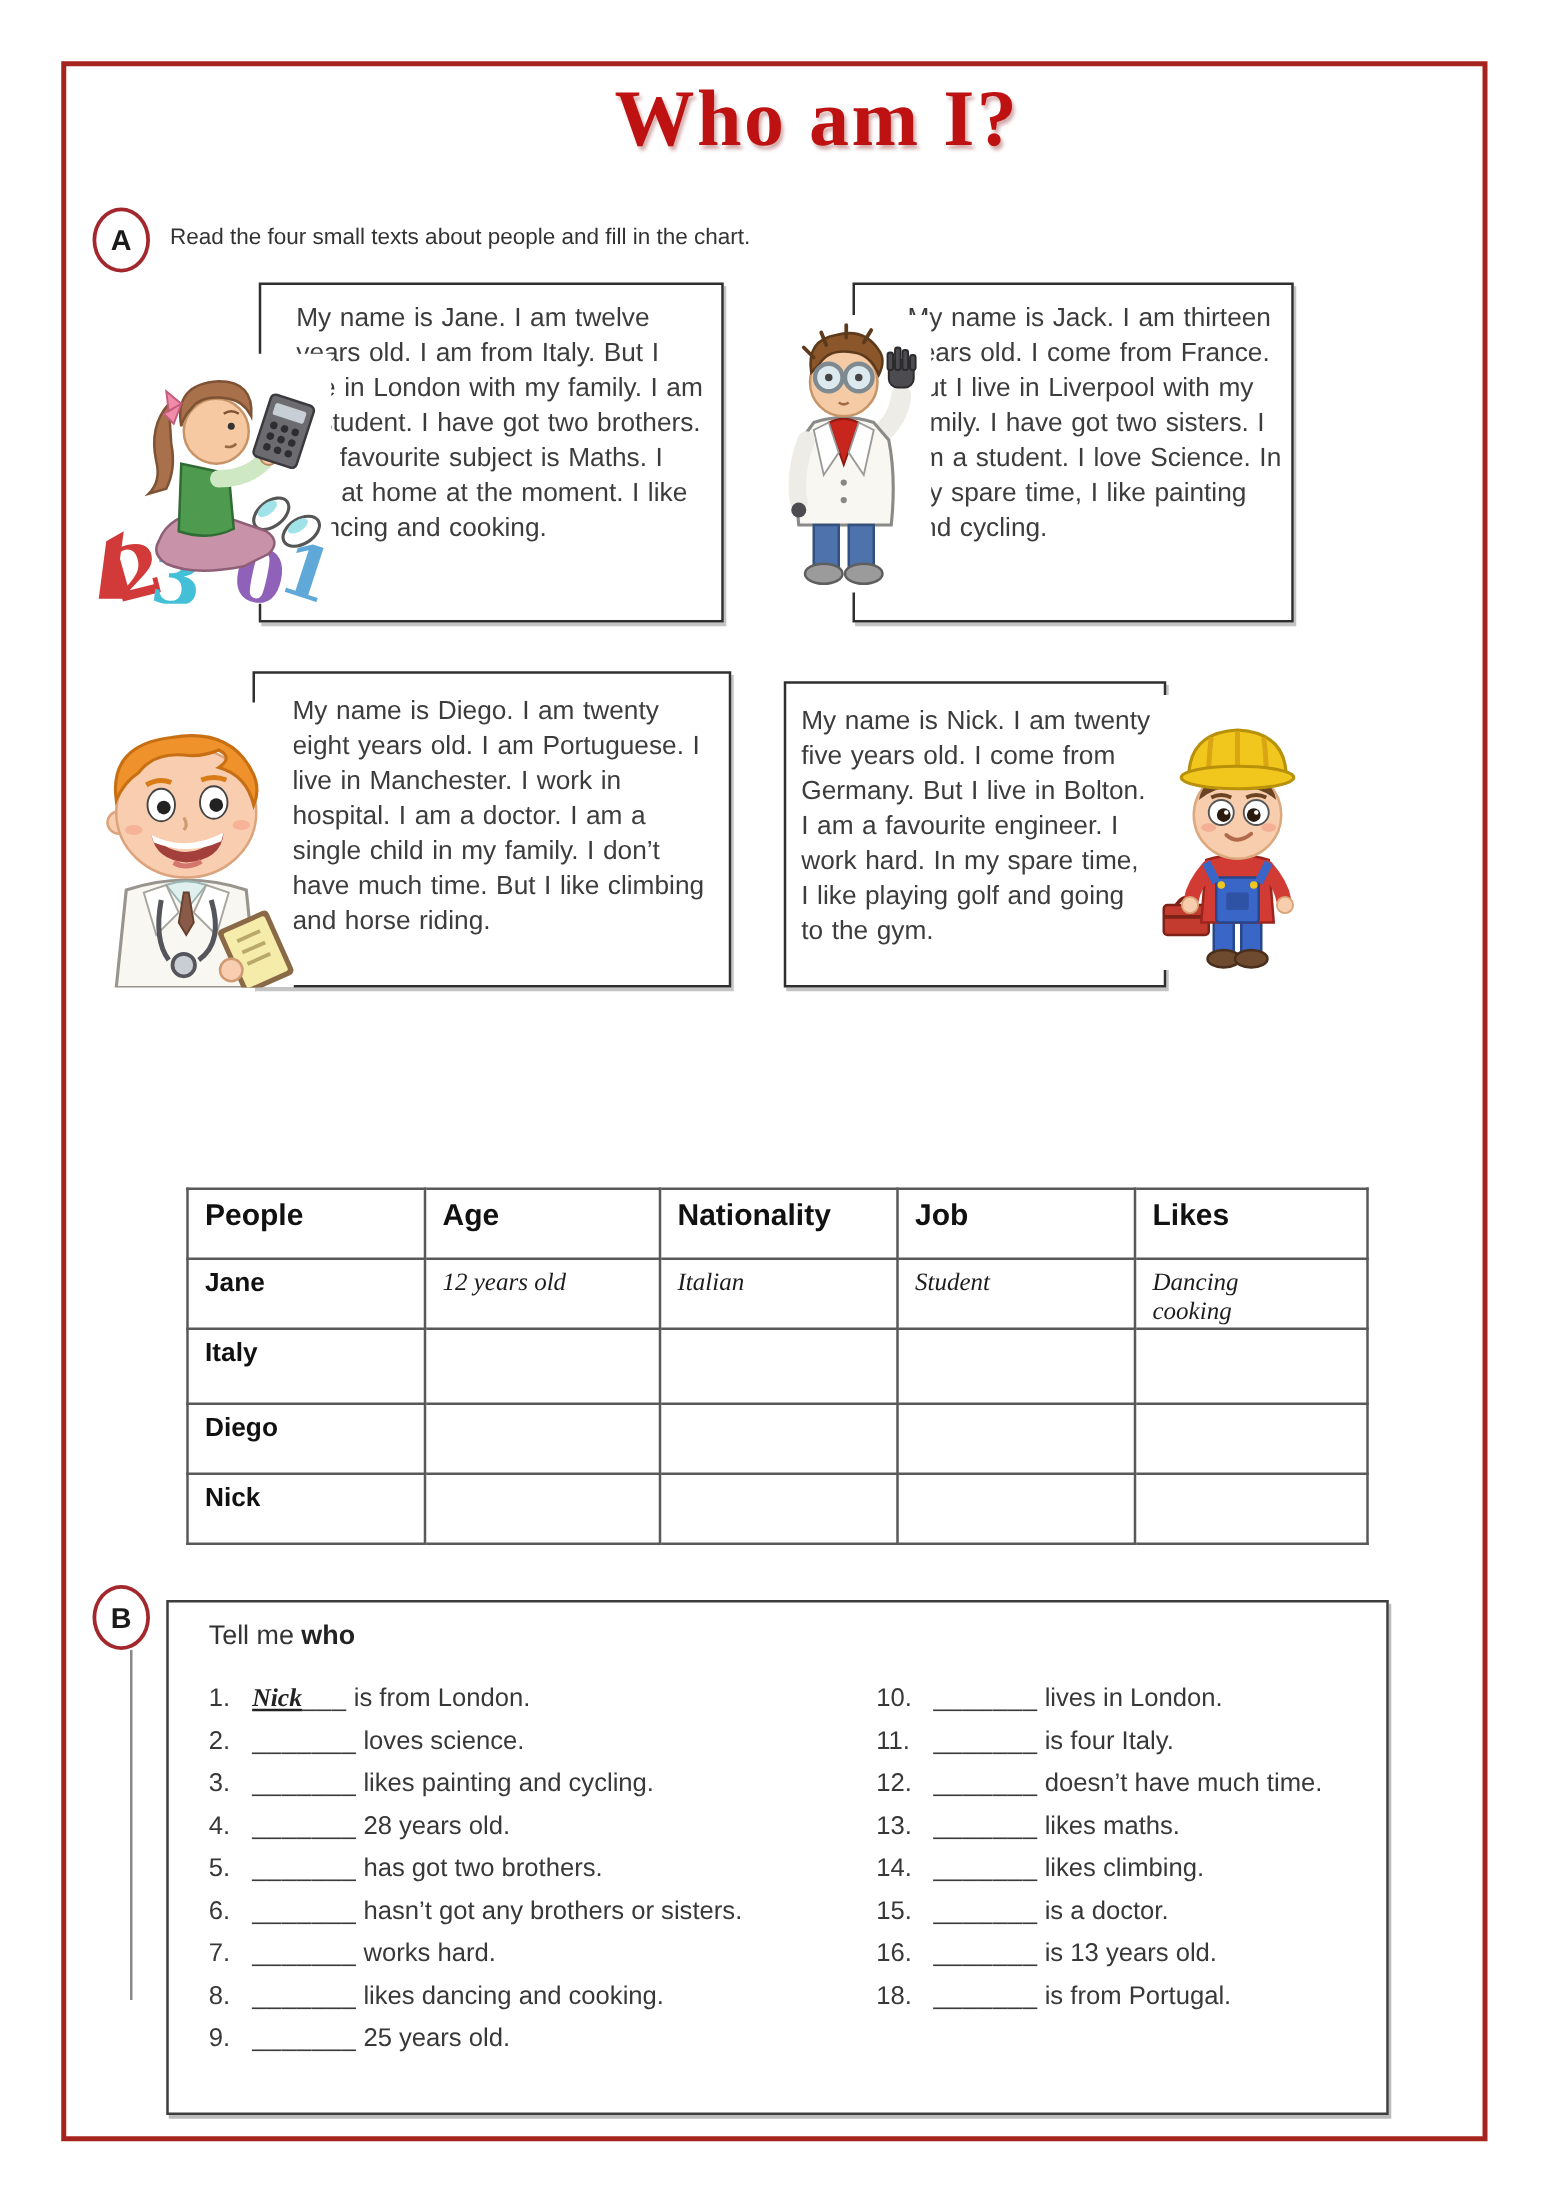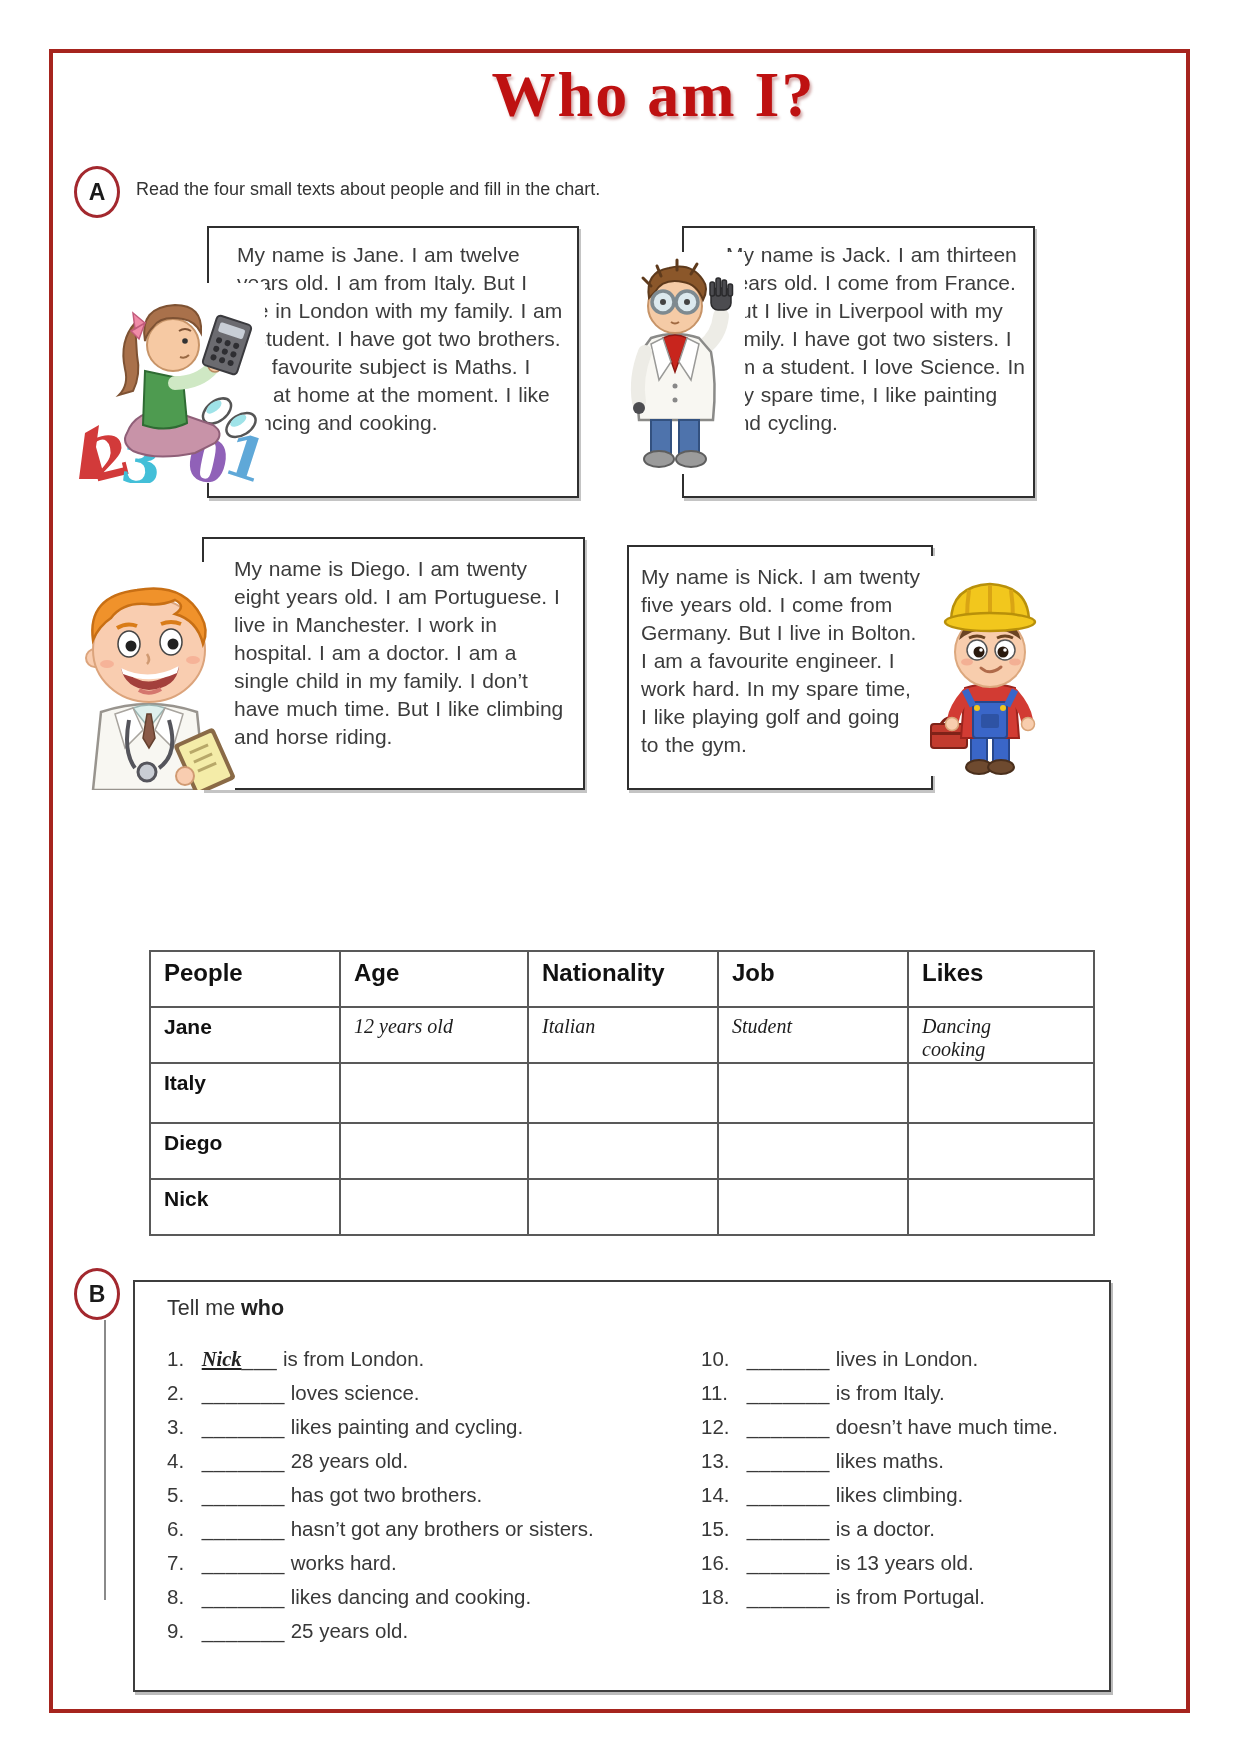--- a/index.html
+++ b/index.html
@@ -294,21 +294,21 @@
       <div class="item"><span class="num">4.</span> <span class="ans"></span><span class="blank">_______</span> <span class="txt">28 years old.</span></div>
       <div class="item"><span class="num">5.</span> <span class="ans"></span><span class="blank">_______</span> <span class="txt">has got two brothers.</span></div>
       <div class="item"><span class="num">6.</span> <span class="ans"></span><span class="blank">_______</span> <span class="txt">hasn’t got any brothers or sisters.</span></div>
       <div class="item"><span class="num">7.</span> <span class="ans"></span><span class="blank">_______</span> <span class="txt">works hard.</span></div>
       <div class="item"><span class="num">8.</span> <span class="ans"></span><span class="blank">_______</span> <span class="txt">likes dancing and cooking.</span></div>
       <div class="item"><span class="num">9.</span> <span class="ans"></span><span class="blank">_______</span> <span class="txt">25 years old.</span></div>
     </div>
 
     <div class="col col-r">
       <div class="item"><span class="num">10.</span> <span class="ans"></span><span class="blank">_______</span> <span class="txt">lives in London.</span></div>
-      <div class="item"><span class="num">11.</span> <span class="ans"></span><span class="blank">_______</span> <span class="txt">is from Italy.</span></div>
+      <div class="item"><span class="num">11.</span> <span class="ans"></span><span class="blank">_______</span> <span class="txt">is four Italy.</span></div>
       <div class="item"><span class="num">12.</span> <span class="ans"></span><span class="blank">_______</span> <span class="txt">doesn’t have much time.</span></div>
       <div class="item"><span class="num">13.</span> <span class="ans"></span><span class="blank">_______</span> <span class="txt">likes maths.</span></div>
       <div class="item"><span class="num">14.</span> <span class="ans"></span><span class="blank">_______</span> <span class="txt">likes climbing.</span></div>
       <div class="item"><span class="num">15.</span> <span class="ans"></span><span class="blank">_______</span> <span class="txt">is a doctor.</span></div>
       <div class="item"><span class="num">16.</span> <span class="ans"></span><span class="blank">_______</span> <span class="txt">is 13 years old.</span></div>
       <div class="item"><span class="num">18.</span> <span class="ans"></span><span class="blank">_______</span> <span class="txt">is from Portugal.</span></div>
     </div>
   </div>
 </div>
 

